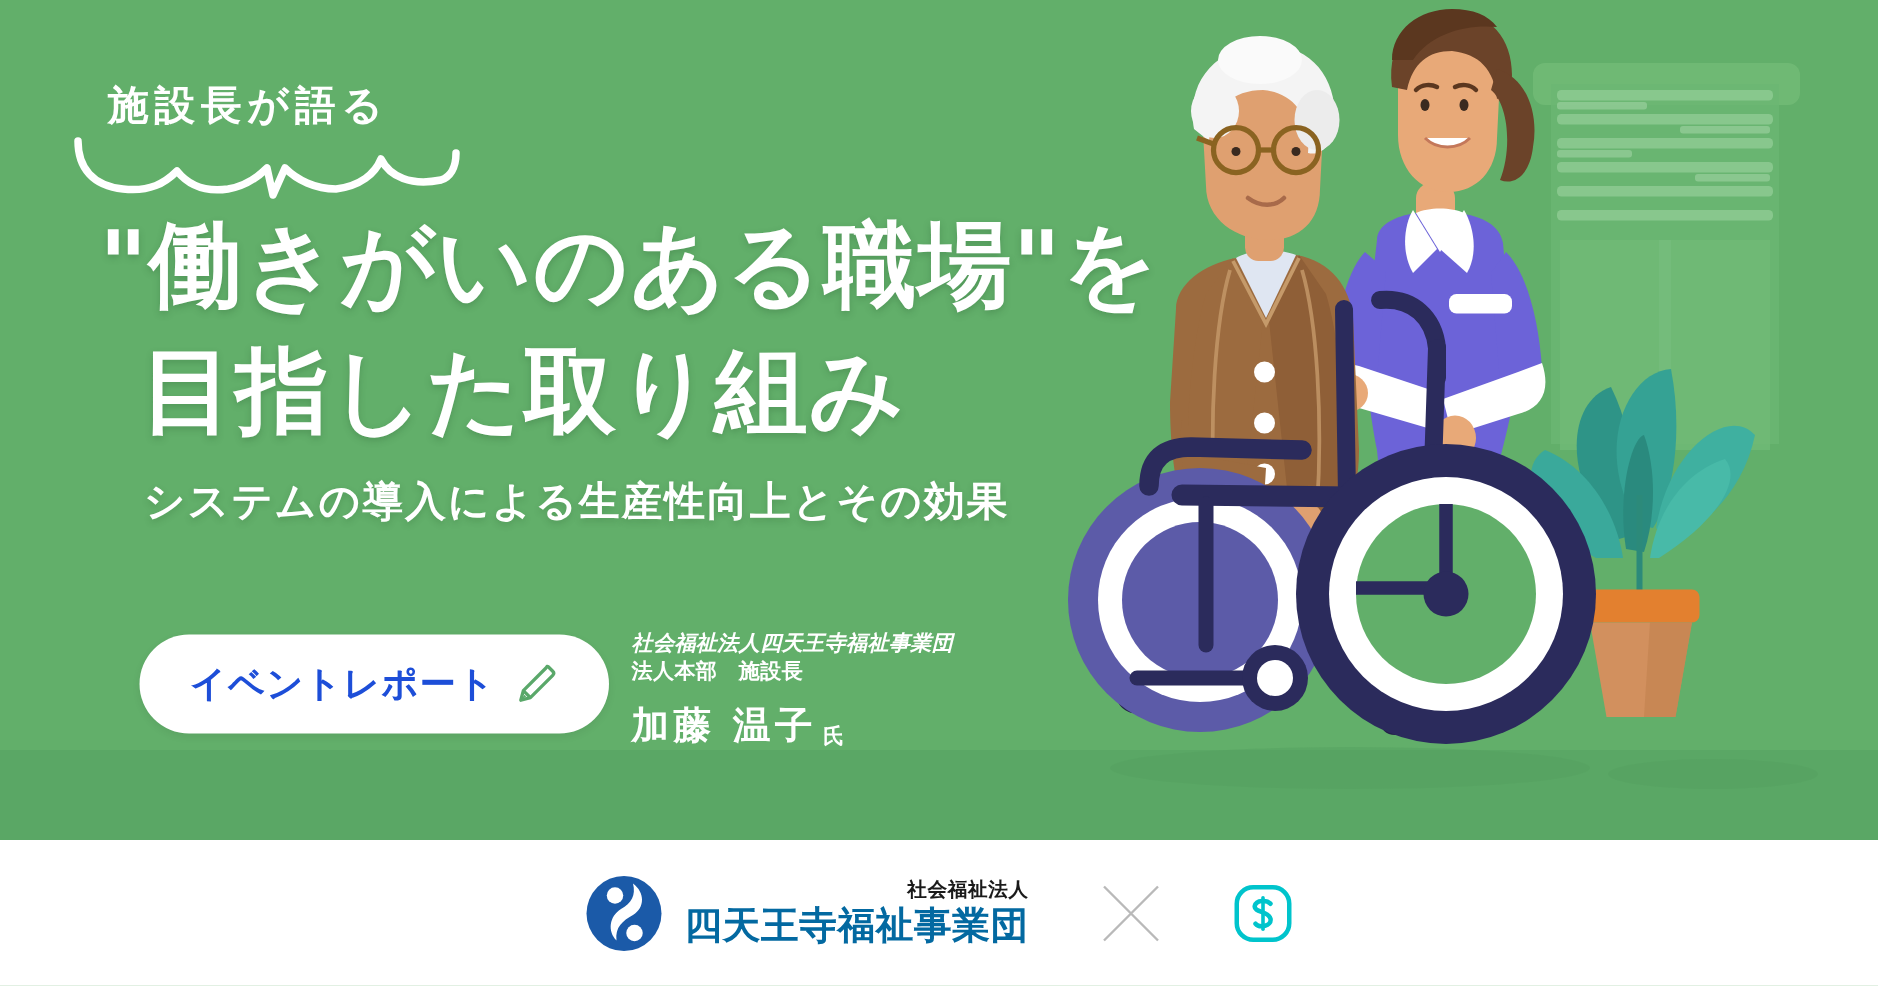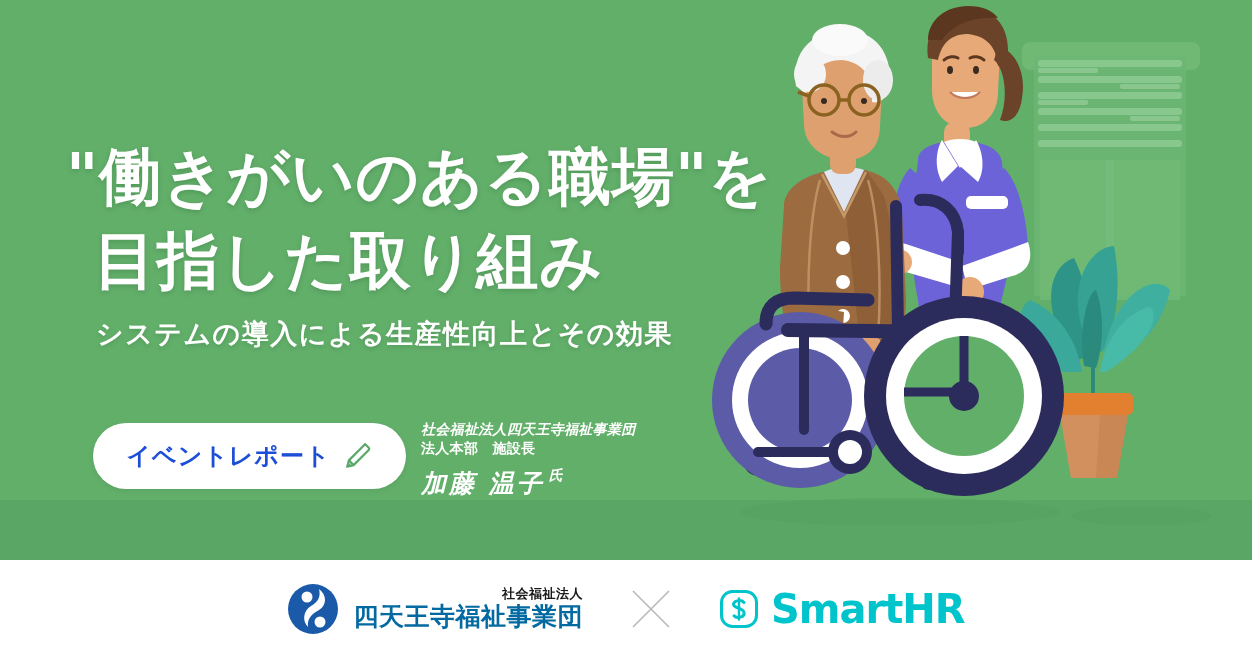--- a/index.html
+++ b/index.html
@@ -78,21 +78,21 @@
   .speaker{position:absolute;left:421px;top:420px;width:270px;color:#ffffff;}
   .speaker .org{
     font-size:14px;line-height:19px;font-weight:700;letter-spacing:.3px;white-space:nowrap;
     font-family:"DejaVu Sans","Liberation Sans",sans-serif;
     font-style:italic;
   }
   .speaker .dept{
     font-size:14px;line-height:19px;font-weight:700;letter-spacing:.3px;white-space:nowrap;
     font-family:Liberation Serif, serif;
   }
-  .speaker .namerow{margin-top:9px;display:flex;align-items:flex-start;gap:4px;font-style:italic;}
+  .speaker .namerow{margin-top:9px;display:flex;align-items:flex-end;gap:4px;}
   .speaker .name{
     font-size:25px;font-weight:700;letter-spacing:3px;white-space:nowrap;
     font-family:"DejaVu Sans","Liberation Sans",sans-serif;
   }
   .speaker .suffix{font-size:14px;font-weight:700;
     font-family:"DejaVu Sans","Liberation Sans",sans-serif;}
 
   
   .footer{
     position:absolute;left:0;top:560px;width:1252px;height:97px;
@@ -288,20 +288,29 @@
 
         <circle cx="272" cy="396" r="100" fill="#2b2b5c"></circle>
         <circle cx="272" cy="396" r="78" fill="#ffffff"></circle>
         <circle cx="272" cy="396" r="60" fill="#62af6a"></circle>
         <path d="M272 336 L272 396" stroke="#2b2b5c" stroke-width="9"></path>
         <path d="M212 392 L272 392" stroke="#2b2b5c" stroke-width="9"></path>
         <circle cx="272" cy="396" r="15" fill="#2b2b5c"></circle>
       </g>
     </svg>
 
+    <div class="eyebrow-wrap">
+      <div class="eyebrow-text">施設長が語る</div>
+      <svg class="bubble-svg" viewBox="0 0 260 48">
+        <path d="M4 4 C4 22 14 34 34 36 C52 38 62 32 70 24 C78 34 90 38 104 36
+                 C116 34 124 28 130 22 L134 40 L142 22
+                 C150 30 162 36 176 36 C192 34 202 26 206 16
+                 C212 28 226 34 246 30 C252 28 256 22 256 12" fill="none" stroke="#ffffff" stroke-width="5" stroke-linecap="round" stroke-linejoin="round"></path>
+      </svg>
+    </div>
 
     <div class="headline">
       <span class="l1">"働きがいのある職場"を</span>
       <span class="l2">目指した取り組み</span>
     </div>
 
     <div class="subtitle">システムの導入による生産性向上とその効果</div>
 
     <div class="pill">
       <span class="pill-label">イベントレポート</span>
@@ -340,17 +349,16 @@
     <svg class="cross" viewBox="0 0 44 44">
       <path d="M4 4 L40 40 M40 4 L4 40" stroke="#b9b9b9" stroke-width="1.6" fill="none"></path>
     </svg>
 
     <div class="logo-smarthr">
       <svg class="shr-mark" viewBox="0 0 40 40">
         <rect x="2.5" y="2.5" width="35" height="35" rx="11" fill="none" stroke="#00c4cc" stroke-width="3"></rect>
         <path d="M25 13.5 C23 11 15.5 10.5 14.5 15 C13.6 19.2 24 18.5 25 23.5 C26 28.5 17.5 29.8 15 26.8" fill="none" stroke="#00c4cc" stroke-width="3" stroke-linecap="round"></path>
         <path d="M20 9.5 L20 30.5" stroke="#00c4cc" stroke-width="2.4" stroke-linecap="round"></path>
       </svg>
-      <span class="shr-word">SmartHR</span>
     </div>
   </div>
 
 </div>
 
 </body></html>

